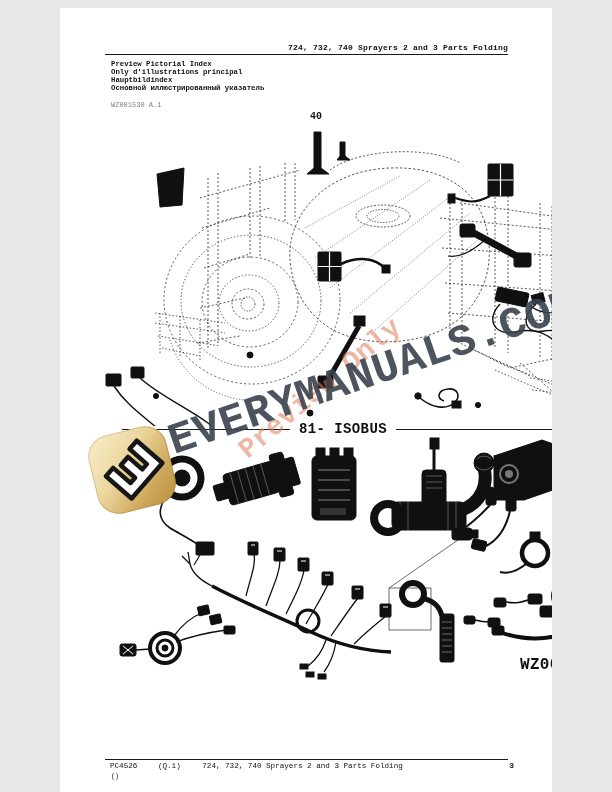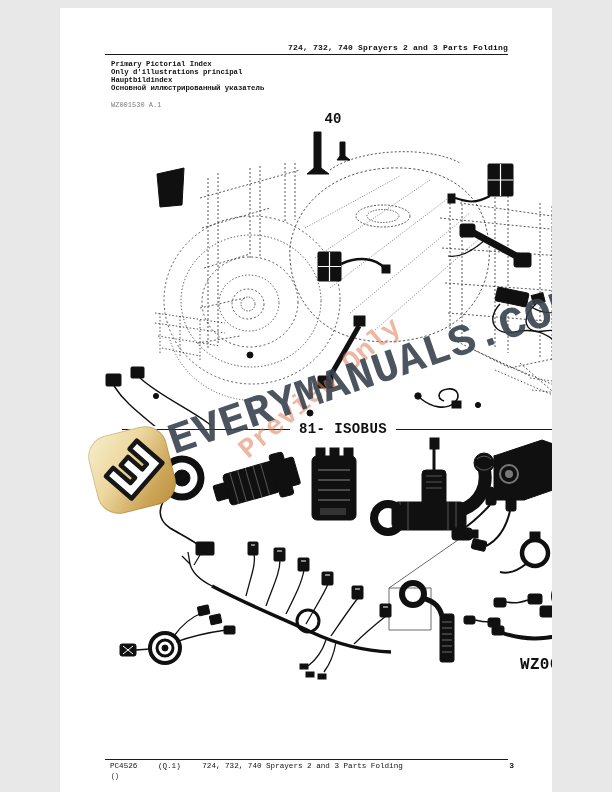--- a/index.html
+++ b/index.html
@@ -13,21 +13,21 @@
   .header-rule{position:absolute;top:46px;left:45px;right:44px;border-top:1.6px solid #1a1a1a;}
   .lang-titles{position:absolute;top:53px;left:51px;font-size:7.3px;font-weight:bold;line-height:7.9px;}
   .figure-code-top{position:absolute;top:93px;left:51px;font-size:7px;color:#7c7c7c;}
   .index-table{position:absolute;top:54px;left:530px;width:78px;border-collapse:collapse;}
   .index-table td{
     border:1px solid #2a2a2a;font-size:10.5px;padding:0 3px;height:12px;line-height:12px;
   }
   .index-table td.sec{width:44px;text-align:left;padding-left:7px;}
   .index-table td.pg{text-align:right;}
   
-  .fig40-label{position:absolute;top:103px;left:250px;width:46px;text-align:center;font-size:14px;font-weight:bold;}
+  .fig40-label{position:absolute;top:103px;left:250px;width:46px;text-align:left;font-size:10px;font-weight:bold;}
   .fig40-svg{position:absolute;top:100px;left:40px;}
   
   .sec-divider{position:absolute;top:412px;left:62px;width:442px;height:18px;display:flex;align-items:center;}
   .sec-divider .rule{border-top:1.6px solid #1a1a1a;height:0;flex:0 0 168px;}
   .sec-divider .lbl{margin:0 9px;font-size:14px;font-weight:bold;letter-spacing:.4px;white-space:nowrap;}
   
   .fig45-svg{position:absolute;top:428px;left:36px;}
   .figure-code-bottom{position:absolute;top:648px;left:460px;font-size:16px;font-weight:bold;letter-spacing:.3px;}
   
   .footer-rule{position:absolute;top:751px;left:45px;right:44px;border-top:1.4px solid #1a1a1a;}
@@ -54,21 +54,21 @@
 </style>
 </head>
 <body>
 
 <div class="page">
 
   <div class="doc-title">724, 732, 740 Sprayers 2 and 3 Parts Folding</div>
   <div class="header-rule"></div>
 
   <div class="lang-titles">
-    <div>Primary Pictorial Index</div>
+    <div>Preview Pictorial Index</div>
     <div>Only d'illustrations principal</div>
     <div>Hauptbildindex</div>
     <div>Основной иллюстрированный указатель</div>
   </div>
 
 
   <div class="figure-code-top">WZ001530 A.1</div>
 
   <div class="fig40-label">40</div>
 

